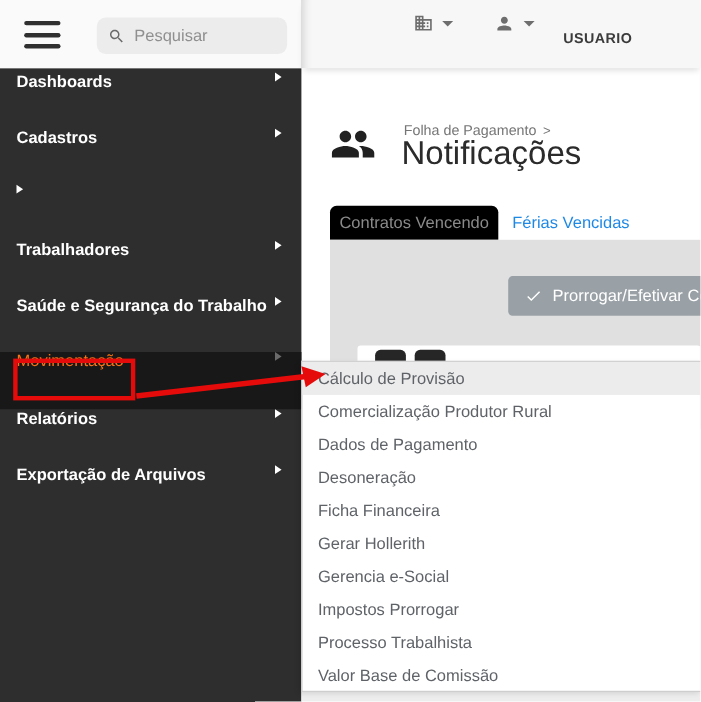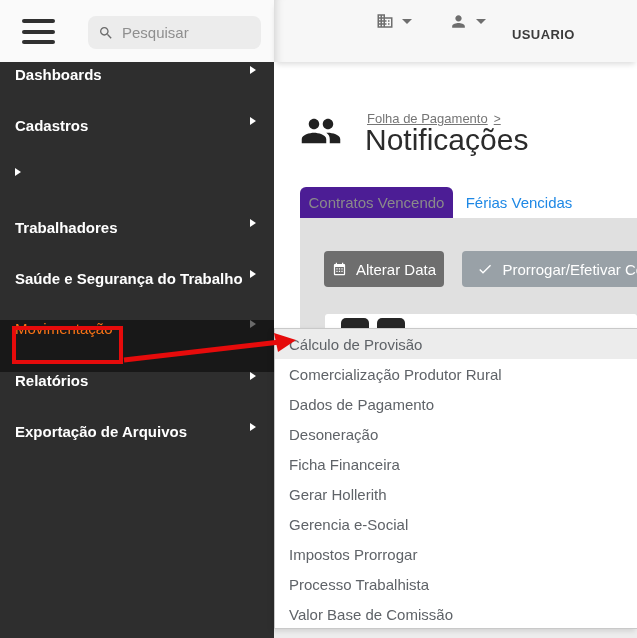--- a/index.html
+++ b/index.html
@@ -73,33 +73,33 @@
   .side-item.hovered .chev { border-left-color:#6a6a6a; }
 
   
   .main {
     position:absolute; left:274px; top:62px; width:363px; height:576px;
     background:#fff; z-index:1;
   }
   .people-icon-wrap { position:absolute; left:26px; top:48px; }
   .breadcrumb {
     position:absolute; left:93px; top:49px; font-size:13px; color:#757575;
-    display:flex; align-items:flex-end; gap:6px;text-decoration:underline;
+    display:flex; align-items:flex-end; gap:6px;
   }
   .breadcrumb .crumb { cursor:pointer; }
   .breadcrumb .sep { color:#757575; font-size:12px; }
   .page-title {
     position:absolute; left:91px; top:61px; font-size:30px; color:#2b2b2b;
   }
   .tab {
     position:absolute; top:125px; height:31px; display:flex; align-items:center;
     justify-content:center; font-size:15px; cursor:pointer;
   }
   .tab.active {
-    left:26px; width:153px; background:#4c1d95; color:#8a8a8a;
+    left:26px; width:153px; background:#000000; color:#8a8a8a;
     border-radius:6px 6px 0 0;
   }
   .tab.inactive { left:180px; width:130px; background:transparent; }
 
   .panel {
     position:absolute; left:26px; top:156px; width:337px; height:172px;
     background:#e0e0e0; overflow:hidden;
   }
   .btn {
     position:absolute; top:33px; height:36px; border-radius:4px;
@@ -226,26 +226,20 @@
     <div class="page-title">Notificações</div>
 
     <div class="tab active">
       <span>Contratos Vencendo</span>
     </div>
     <div class="tab inactive" style="color:#1e88e5;">
       <span>Férias Vencidas</span>
     </div>
 
     <div class="panel">
-      <button class="btn btn-dark">
-        <svg width="15" height="15" viewBox="0 0 24 24">
-          <path fill="#ffffff" d="M19 3h-1V1h-2v2H8V1H6v2H5c-1.11 0-1.99.9-1.99 2L3 19c0 1.1.89 2 2 2h14c1.1 0 2-.9 2-2V5c0-1.1-.9-2-2-2zm0 16H5V8h14v11zM7 10h2v2H7zm4 0h2v2h-2zm4 0h2v2h-2zM7 14h2v2H7zm4 0h2v2h-2zm4 0h2v2h-2z"></path>
-        </svg>
-        <span>Alterar Data</span>
-      </button>
       <button class="btn btn-light">
         <svg width="16" height="16" viewBox="0 0 24 24">
           <path fill="#ffffff" d="M9 16.17L4.83 12l-1.42 1.41L9 19 21 7l-1.41-1.41z"></path>
         </svg>
         <span>Prorrogar/Efetivar Cont</span>
       </button>
       <div class="card-strip">
         <div class="mini-icon one"></div>
         <div class="mini-icon two"></div>
       </div>

